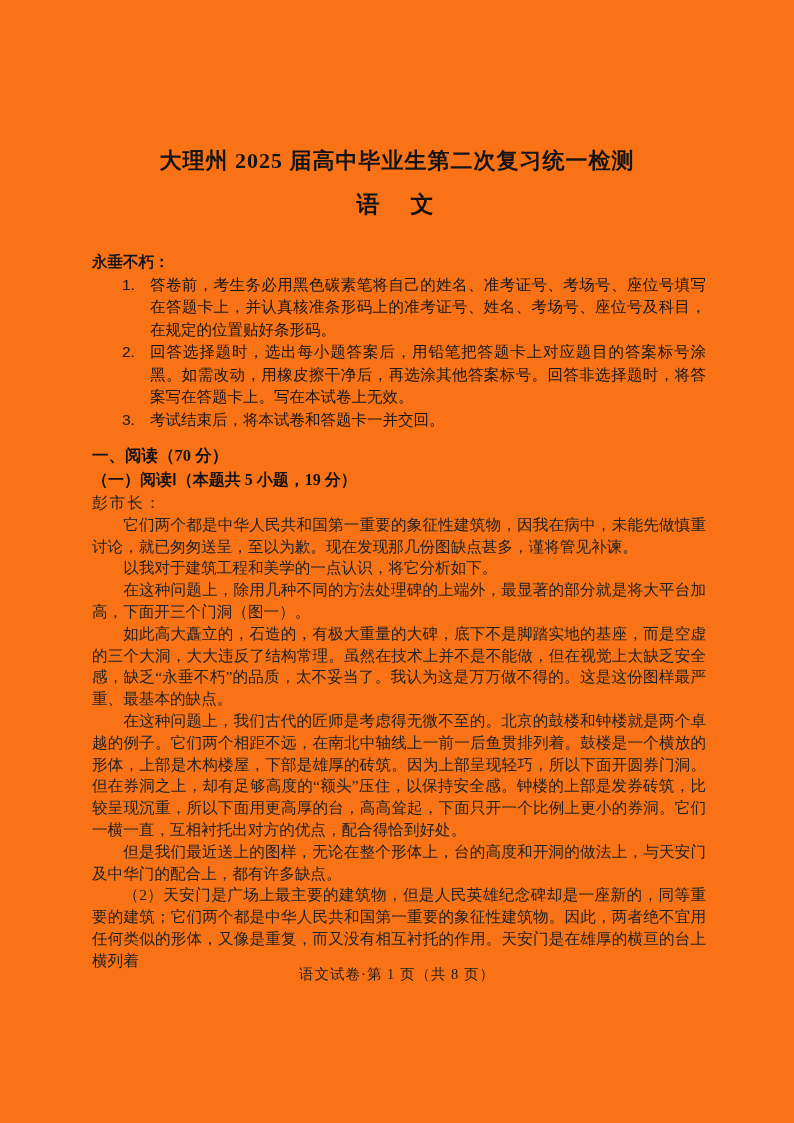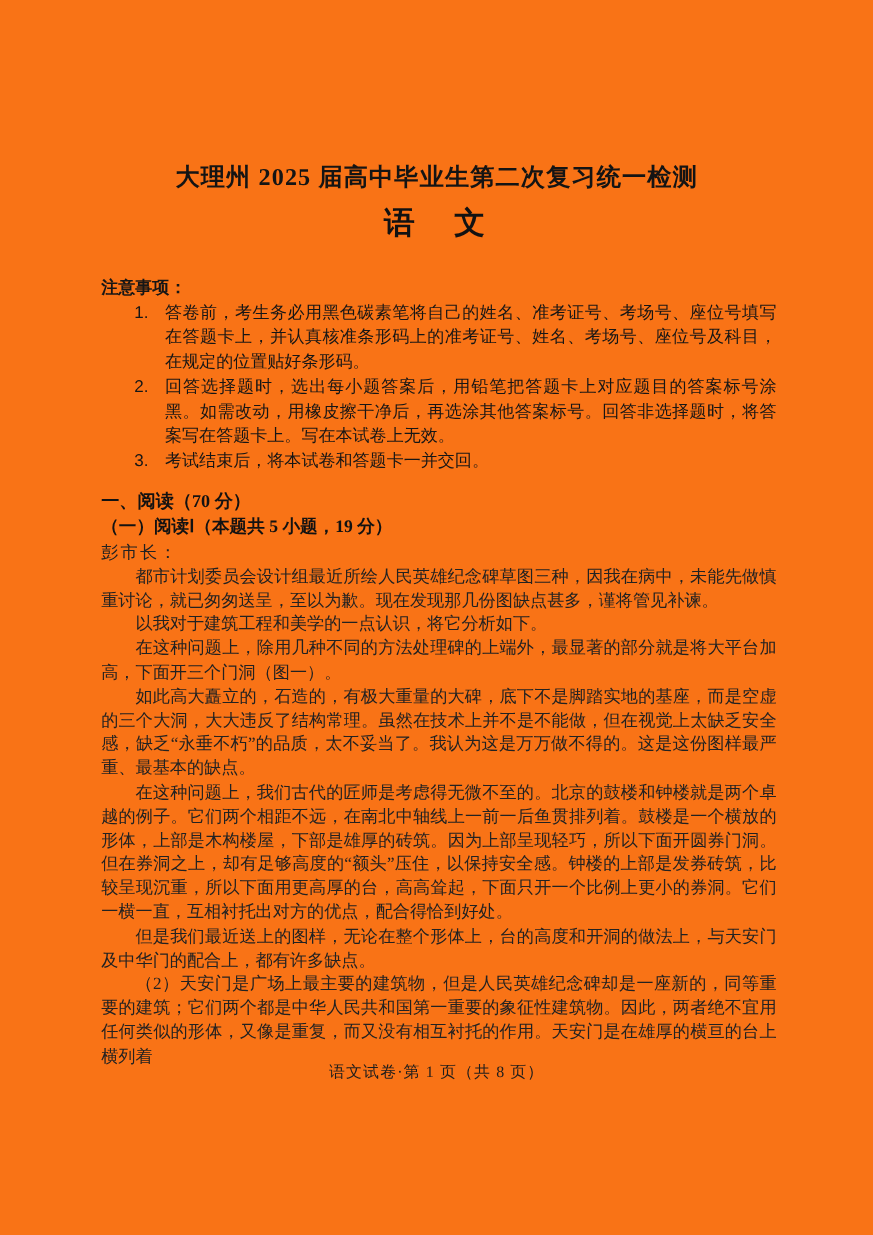--- a/index.html
+++ b/index.html
@@ -23,26 +23,26 @@
     font-weight: bold;
     letter-spacing: 1px;
     line-height: 26px;
     color: #141414;
     font-family: "Liberation Serif", serif;
   }
 
   .subject-title {
     margin-top: 9px;
     text-align: center;
-    font-size: 28px;
+    font-size: 23px;
     font-weight: bold;
     letter-spacing: 4px;
     line-height: 42px;
     color: #121212;
-    font-family: Liberation Serif, serif;
+    font-family: Liberation Sans, sans-serif;
   }
 
   .content {
     margin: 26px 88px 0 92px;
   }
 
   .notice {
     font-family: "Liberation Sans", sans-serif;
     font-size: 15.5px;
     line-height: 22.5px;
@@ -110,21 +110,21 @@
 
 <div class="page">
 
   <div class="exam-title">大理州 2025 届高中毕业生第二次复习统一检测</div>
 
   <div class="subject-title">语　文</div>
 
   <div class="content">
 
     <div class="notice">
-      <div class="notice-heading">注意事项：</div>
+      <div class="notice-heading">永垂不朽：</div>
 
       <div class="notice-item">
         <span class="num">1.</span>
         <span>答卷前，考生务必用黑色碳素笔将自己的姓名、准考证号、考场号、座位号填写在答题卡上，并认真核准条形码上的准考证号、姓名、考场号、座位号及科目，在规定的位置贴好条形码。</span>
       </div>
       <div class="notice-item">
         <span class="num">2.</span>
         <span>回答选择题时，选出每小题答案后，用铅笔把答题卡上对应题目的答案标号涂黑。如需改动，用橡皮擦干净后，再选涂其他答案标号。回答非选择题时，将答案写在答题卡上。写在本试卷上无效。</span>
       </div>
       <div class="notice-item">
@@ -134,21 +134,21 @@
     </div>
 
     <div class="section-heading">一、阅读（70 分）</div>
 
     <div class="subsection-heading">（一）阅读Ⅰ（本题共 5 小题，19 分）</div>
 
 
     <div class="letter">
       <div class="salutation">彭市长：</div>
 
-      <p class="para">都市计划委员会设计组最近所绘人民英雄纪念碑草图三种，因我在病中，未能先做慎重讨论，就已匆匆送呈，至以为歉。现在发现那几份图缺点甚多，谨将管见补谏。</p>
+      <p class="para">它们两个都是中华人民共和国第一重要的象征性建筑物，因我在病中，未能先做慎重讨论，就已匆匆送呈，至以为歉。现在发现那几份图缺点甚多，谨将管见补谏。</p>
       <p class="para">以我对于建筑工程和美学的一点认识，将它分析如下。</p>
       <p class="para">在这种问题上，除用几种不同的方法处理碑的上端外，最显著的部分就是将大平台加高，下面开三个门洞（图一）。</p>
       <p class="para">如此高大矗立的，石造的，有极大重量的大碑，底下不是脚踏实地的基座，而是空虚的三个大洞，大大违反了结构常理。虽然在技术上并不是不能做，但在视觉上太缺乏安全感，缺乏“永垂不朽”的品质，太不妥当了。我认为这是万万做不得的。这是这份图样最严重、最基本的缺点。</p>
       <p class="para">在这种问题上，我们古代的匠师是考虑得无微不至的。北京的鼓楼和钟楼就是两个卓越的例子。它们两个相距不远，在南北中轴线上一前一后鱼贯排列着。鼓楼是一个横放的形体，上部是木构楼屋，下部是雄厚的砖筑。因为上部呈现轻巧，所以下面开圆券门洞。但在券洞之上，却有足够高度的“额头”压住，以保持安全感。钟楼的上部是发券砖筑，比较呈现沉重，所以下面用更高厚的台，高高耸起，下面只开一个比例上更小的券洞。它们一横一直，互相衬托出对方的优点，配合得恰到好处。</p>
       <p class="para">但是我们最近送上的图样，无论在整个形体上，台的高度和开洞的做法上，与天安门及中华门的配合上，都有许多缺点。</p>
       <p class="para">（2）天安门是广场上最主要的建筑物，但是人民英雄纪念碑却是一座新的，同等重要的建筑；它们两个都是中华人民共和国第一重要的象征性建筑物。因此，两者绝不宜用任何类似的形体，又像是重复，而又没有相互衬托的作用。天安门是在雄厚的横亘的台上横列着</p>
     </div>
 
   </div>
 

